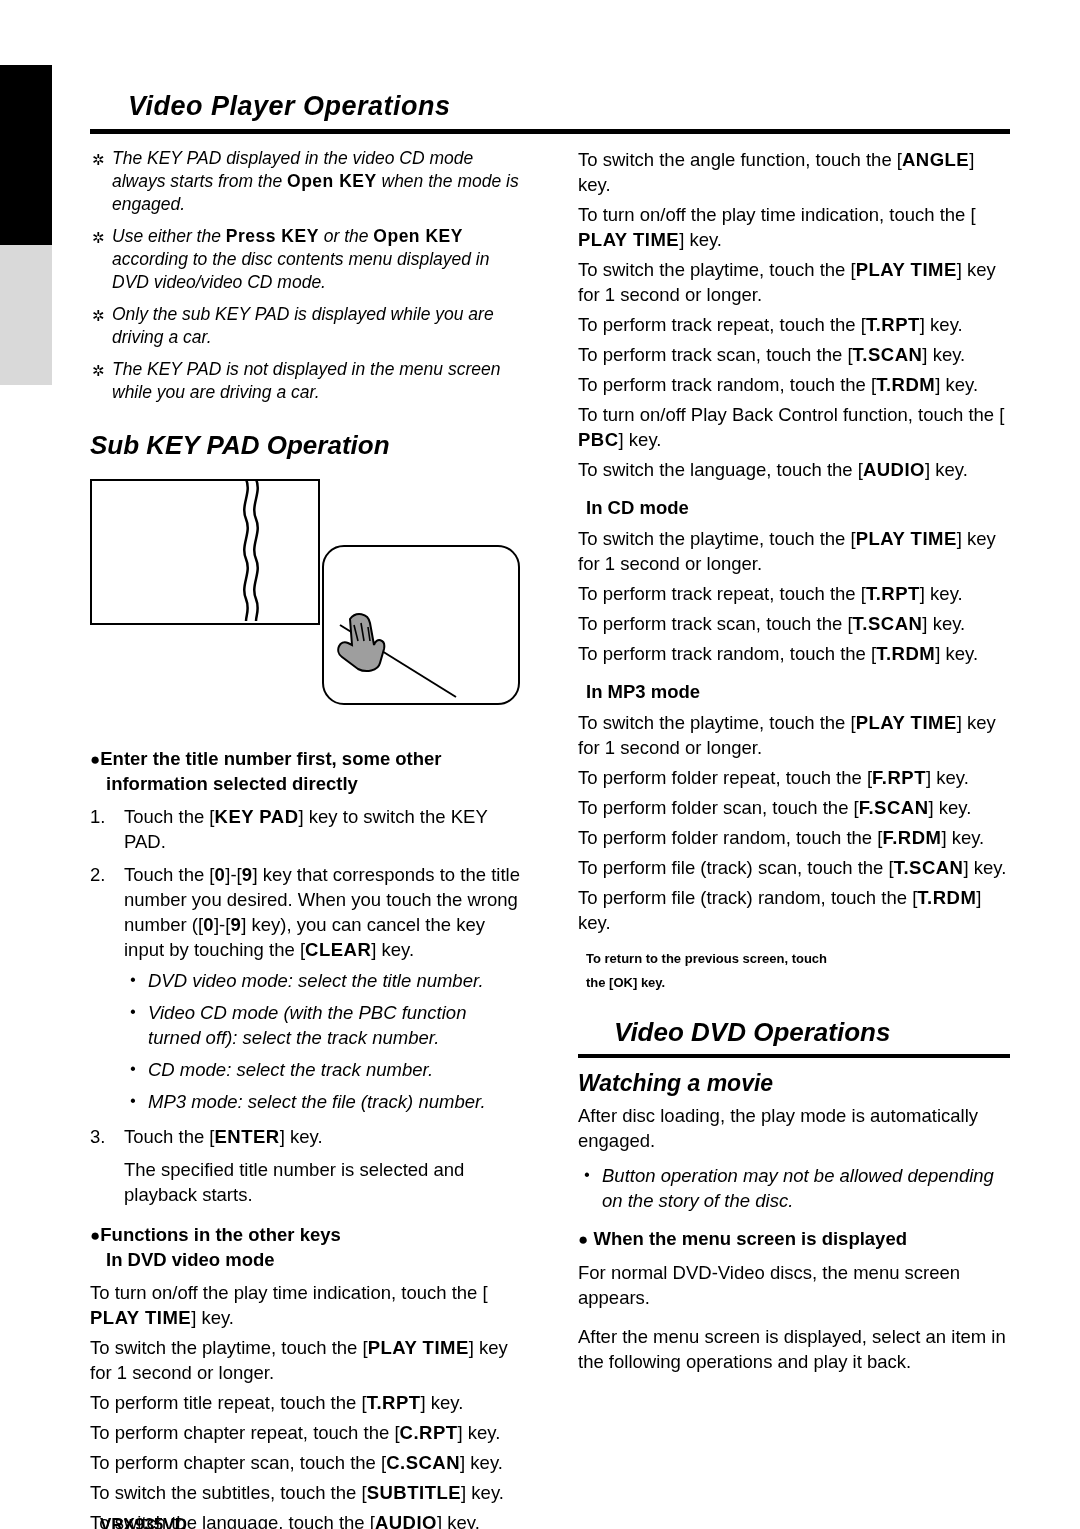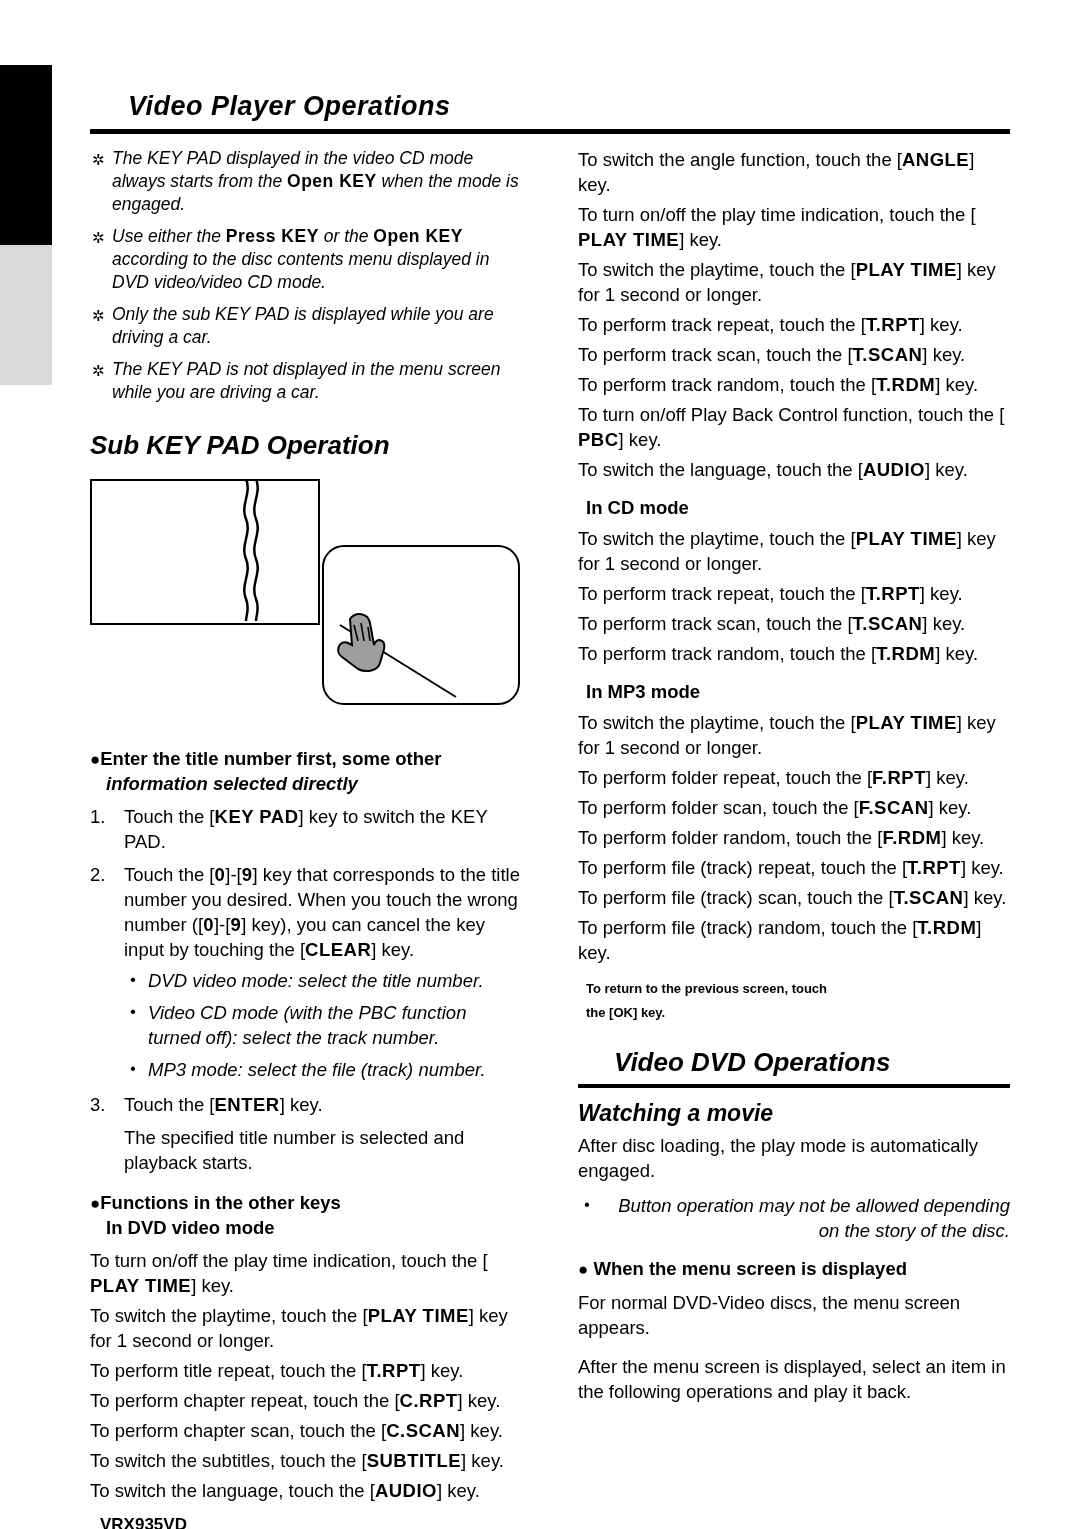--- a/index.html
+++ b/index.html
@@ -177,34 +177,35 @@
         <path d="M2 6 L118 78" stroke="#000" stroke-width="2" fill="none"></path>
       </svg>
       <svg class="hand" viewBox="0 0 58 62">
         <path d="M20 8 C26 0, 38 2, 40 12 L44 34 C46 26, 56 28, 54 38 L50 52 C48 60, 36 62, 28 58 L12 46 C4 40, 10 28, 18 32 L22 34 Z" fill="#9e9e9e" stroke="#000" stroke-width="2"></path>
         <path d="M24 14 L28 30 M31 12 L34 30 M38 16 L40 30" stroke="#000" stroke-width="1.6" fill="none"></path>
       </svg>
     </div>
 
     <div class="bullet-head">
       <span class="dot">●</span><span>Enter the title number first, some other</span><br>
-      <span style="padding-left:16px;font-style:italic;">information selected directly</span>
+      <span style="padding-left:16px;">information selected directly</span>
     </div>
 
     <ol class="steps">
       <li>
         <span class="num">1.</span>
         <span>Touch the [<span class="kbox">KEY PAD</span>] key to switch the KEY PAD.</span>
       </li>
       <li>
         <span class="num">2.</span>
         <span>Touch the [<span class="kbox">0</span>]-[<span class="kbox">9</span>] key that corresponds to the title number you desired. When you touch the wrong number ([<span class="kbox">0</span>]-[<span class="kbox">9</span>] key), you can cancel the key input by touching the [<span class="kbox">CLEAR</span>] key.</span>
         <ul class="dots">
           <li>DVD video mode: select the title number.</li>
           <li>Video CD mode (with the PBC function turned off): select the track number.</li>
+          <li>CD mode: select the track number.</li>
           <li>MP3 mode: select the file (track) number.</li>
         </ul>
       </li>
       <li style="margin-top:10px;">
         <span class="num">3.</span>
         <span>Touch the [<span class="kbox">ENTER</span>] key.</span>
         <div style="margin-top:8px;">
           <div>The specified title number is selected and</div>
           <div>playback starts.</div>
         </div>
@@ -244,39 +245,38 @@
     <div class="body-line">To perform track repeat, touch the [<span class="kbox">T.RPT</span>] key.</div>
     <div class="body-line">To perform track scan, touch the [<span class="kbox">T.SCAN</span>] key.</div>
     <div class="body-line">To perform track random, touch the [<span class="kbox">T.RDM</span>] key.</div>
 
     <div class="sub-head-bar">In MP3 mode</div>
 
     <div class="body-line">To switch the playtime, touch the [<span class="kbox">PLAY TIME</span>] key for 1 second or longer.</div>
     <div class="body-line">To perform folder repeat, touch the [<span class="kbox">F.RPT</span>] key.</div>
     <div class="body-line">To perform folder scan, touch the [<span class="kbox">F.SCAN</span>] key.</div>
     <div class="body-line">To perform folder random, touch the [<span class="kbox">F.RDM</span>] key.</div>
-    <div class="body-line">To perform file (track) repeat, touch the [<span class="kbox">T.RPT</span>] key.</div>
     <div class="body-line">To perform file (track) scan, touch the [<span class="kbox">T.SCAN</span>] key.</div>
     <div class="body-line">To perform file (track) random, touch the [<span class="kbox">T.RDM</span>] key.</div>
 
     <div class="sub-head-plain" style="padding-left:8px;">
       <span>To return to the previous screen, touch</span><br>
       <span>the [OK] key.</span>
     </div>
 
     <div style="margin-top:22px;">
       <div class="big-head" style="padding-left:36px;">Video DVD Operations</div>
       <div class="head-rule"></div>
     </div>
 
     <div class="sec-head" style="margin-top:6px; font-size:23px;">Watching a movie</div>
 
     <div class="body-line">After disc loading, the play mode is automatically engaged.</div>
 
-    <ul class="dots" style="margin-top:10px;text-align:right;">
+    <ul class="dots" style="margin-top:10px;">
       <li>Button operation may not be allowed depending on the story of the disc.</li>
     </ul>
 
     <div class="bullet-head" style="margin-top:14px;">
       <span class="dot">●</span> <span>When the menu screen is displayed</span>
     </div>
 
     <div class="body-line" style="margin-top:6px;">For normal DVD-Video discs, the menu screen appears.</div>
     <div class="body-line" style="margin-top:14px;">After the menu screen is displayed, select an item in the following operations and play it back.</div>
   </div>

